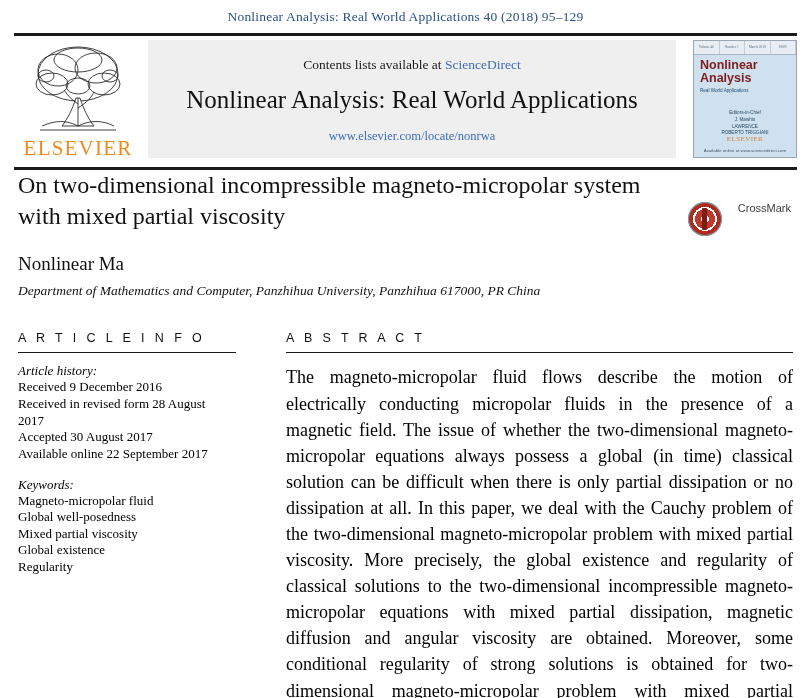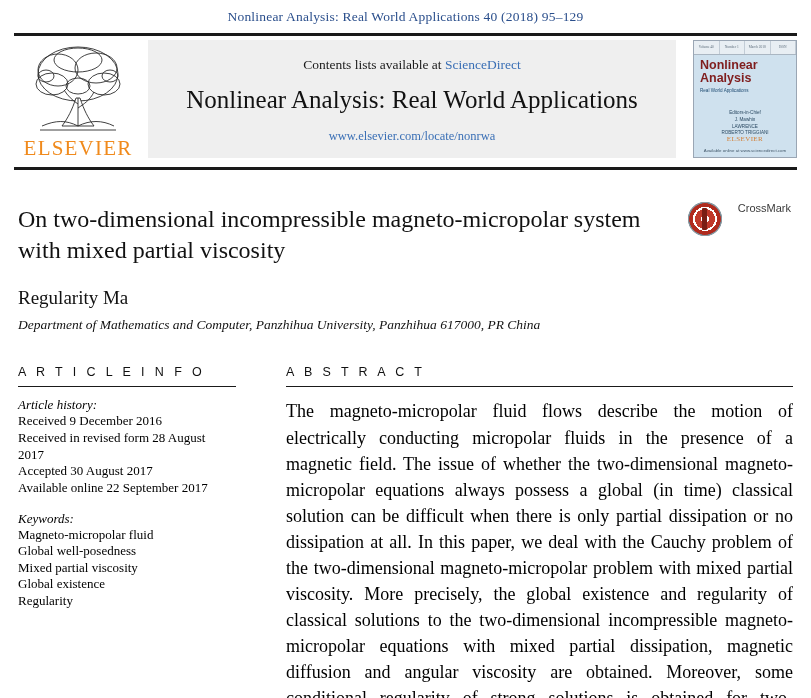--- a/index.html
+++ b/index.html
@@ -164,21 +164,20 @@
     background: #1a1a1a;
     margin: 3px 14px 0 14px;
   }
 
   
   .content {
     margin: 0 18px;
     position: relative;
   }
   .title-area {
-    padding-top: 34px;
     padding-right: 120px;
   }
   .paper-title {
     font-size: 24px;
     line-height: 1.28;
     color: #111;
     font-weight: normal;
     margin: 0;
   }
   .crossmark {
@@ -341,21 +340,21 @@
 
   <div class="content">
 
     <div class="crossmark">
       <div class="crossmark-badge"></div>
       <div class="crossmark-label">CrossMark</div>
     </div>
 
     <div class="title-area">
       <h1 class="paper-title">On two-dimensional incompressible magneto-micropolar system with mixed partial viscosity</h1>
-      <div class="author">Regularity Ma</div>
+      <div class="author">Nonlinear Ma</div>
       <div class="affiliation">Department of Mathematics and Computer, Panzhihua University, Panzhihua 617000, PR China</div>
     </div>
 
     <div class="cols">
 
       <div class="col-left">
         <div class="sec-head">A R T I C L E   I N F O</div>
         <hr class="hr">
         <div class="sub-it">Article history:</div>
         <div class="info-line">Received 9 December 2016</div>

